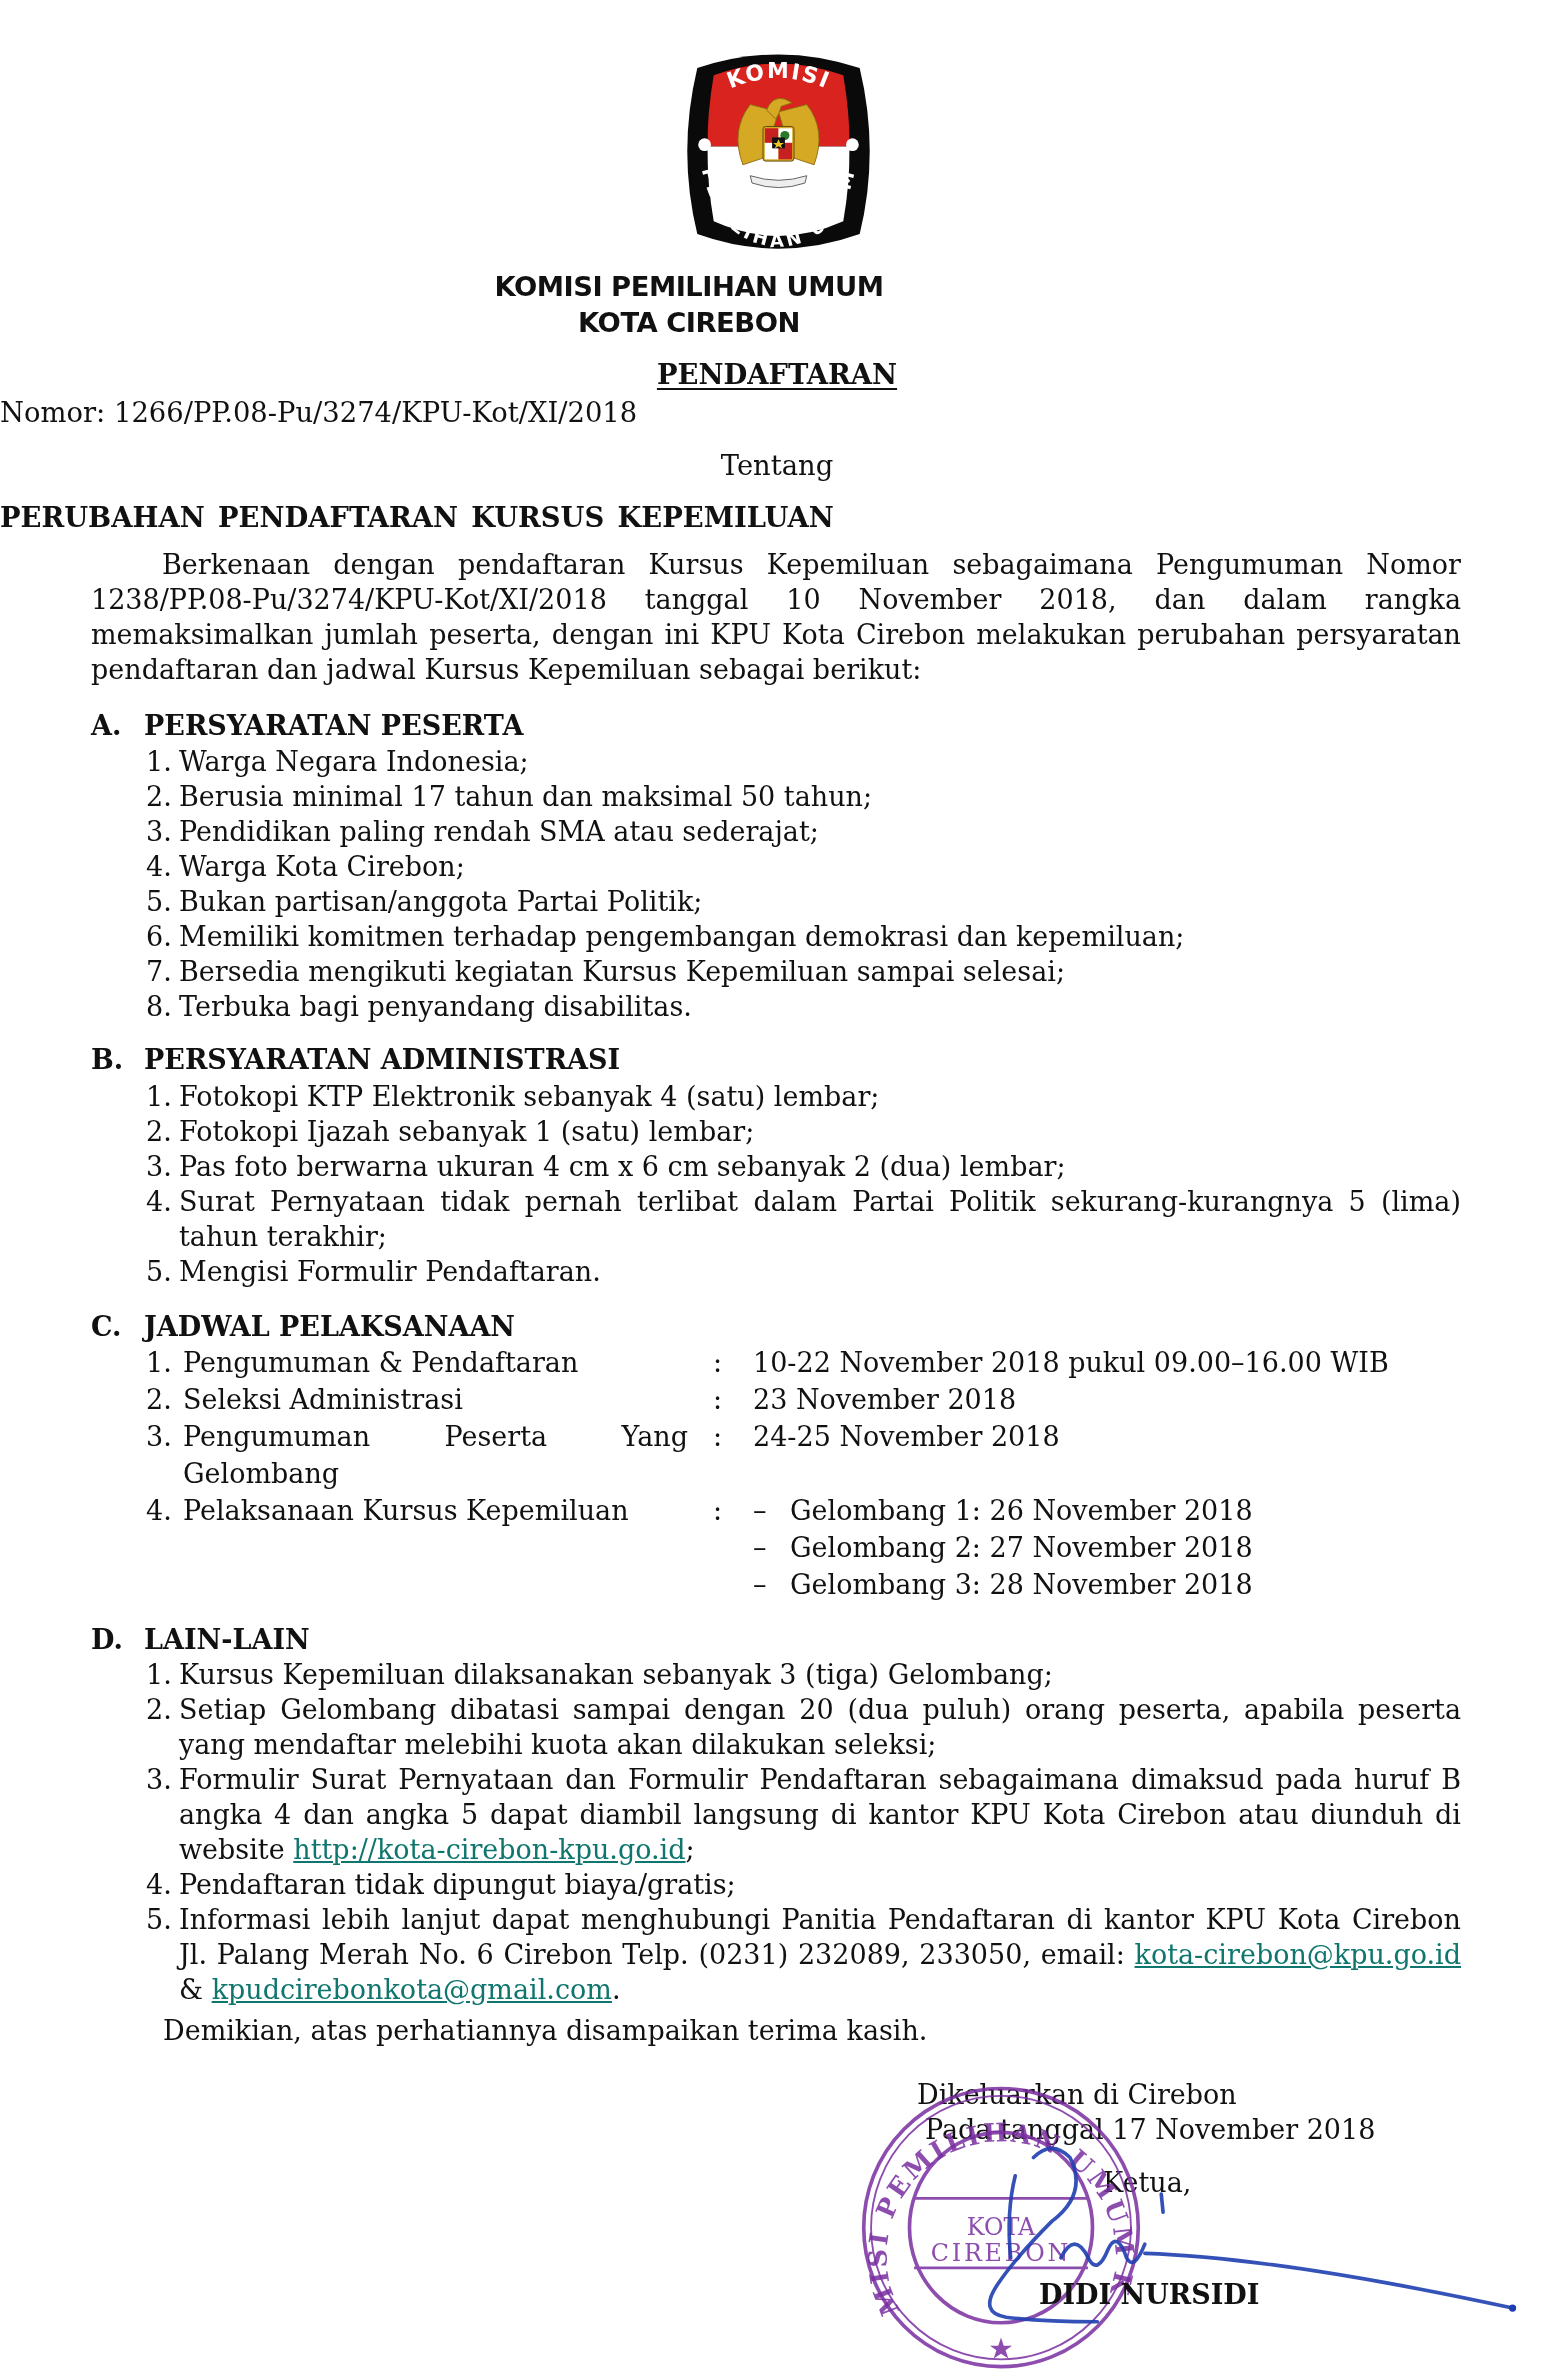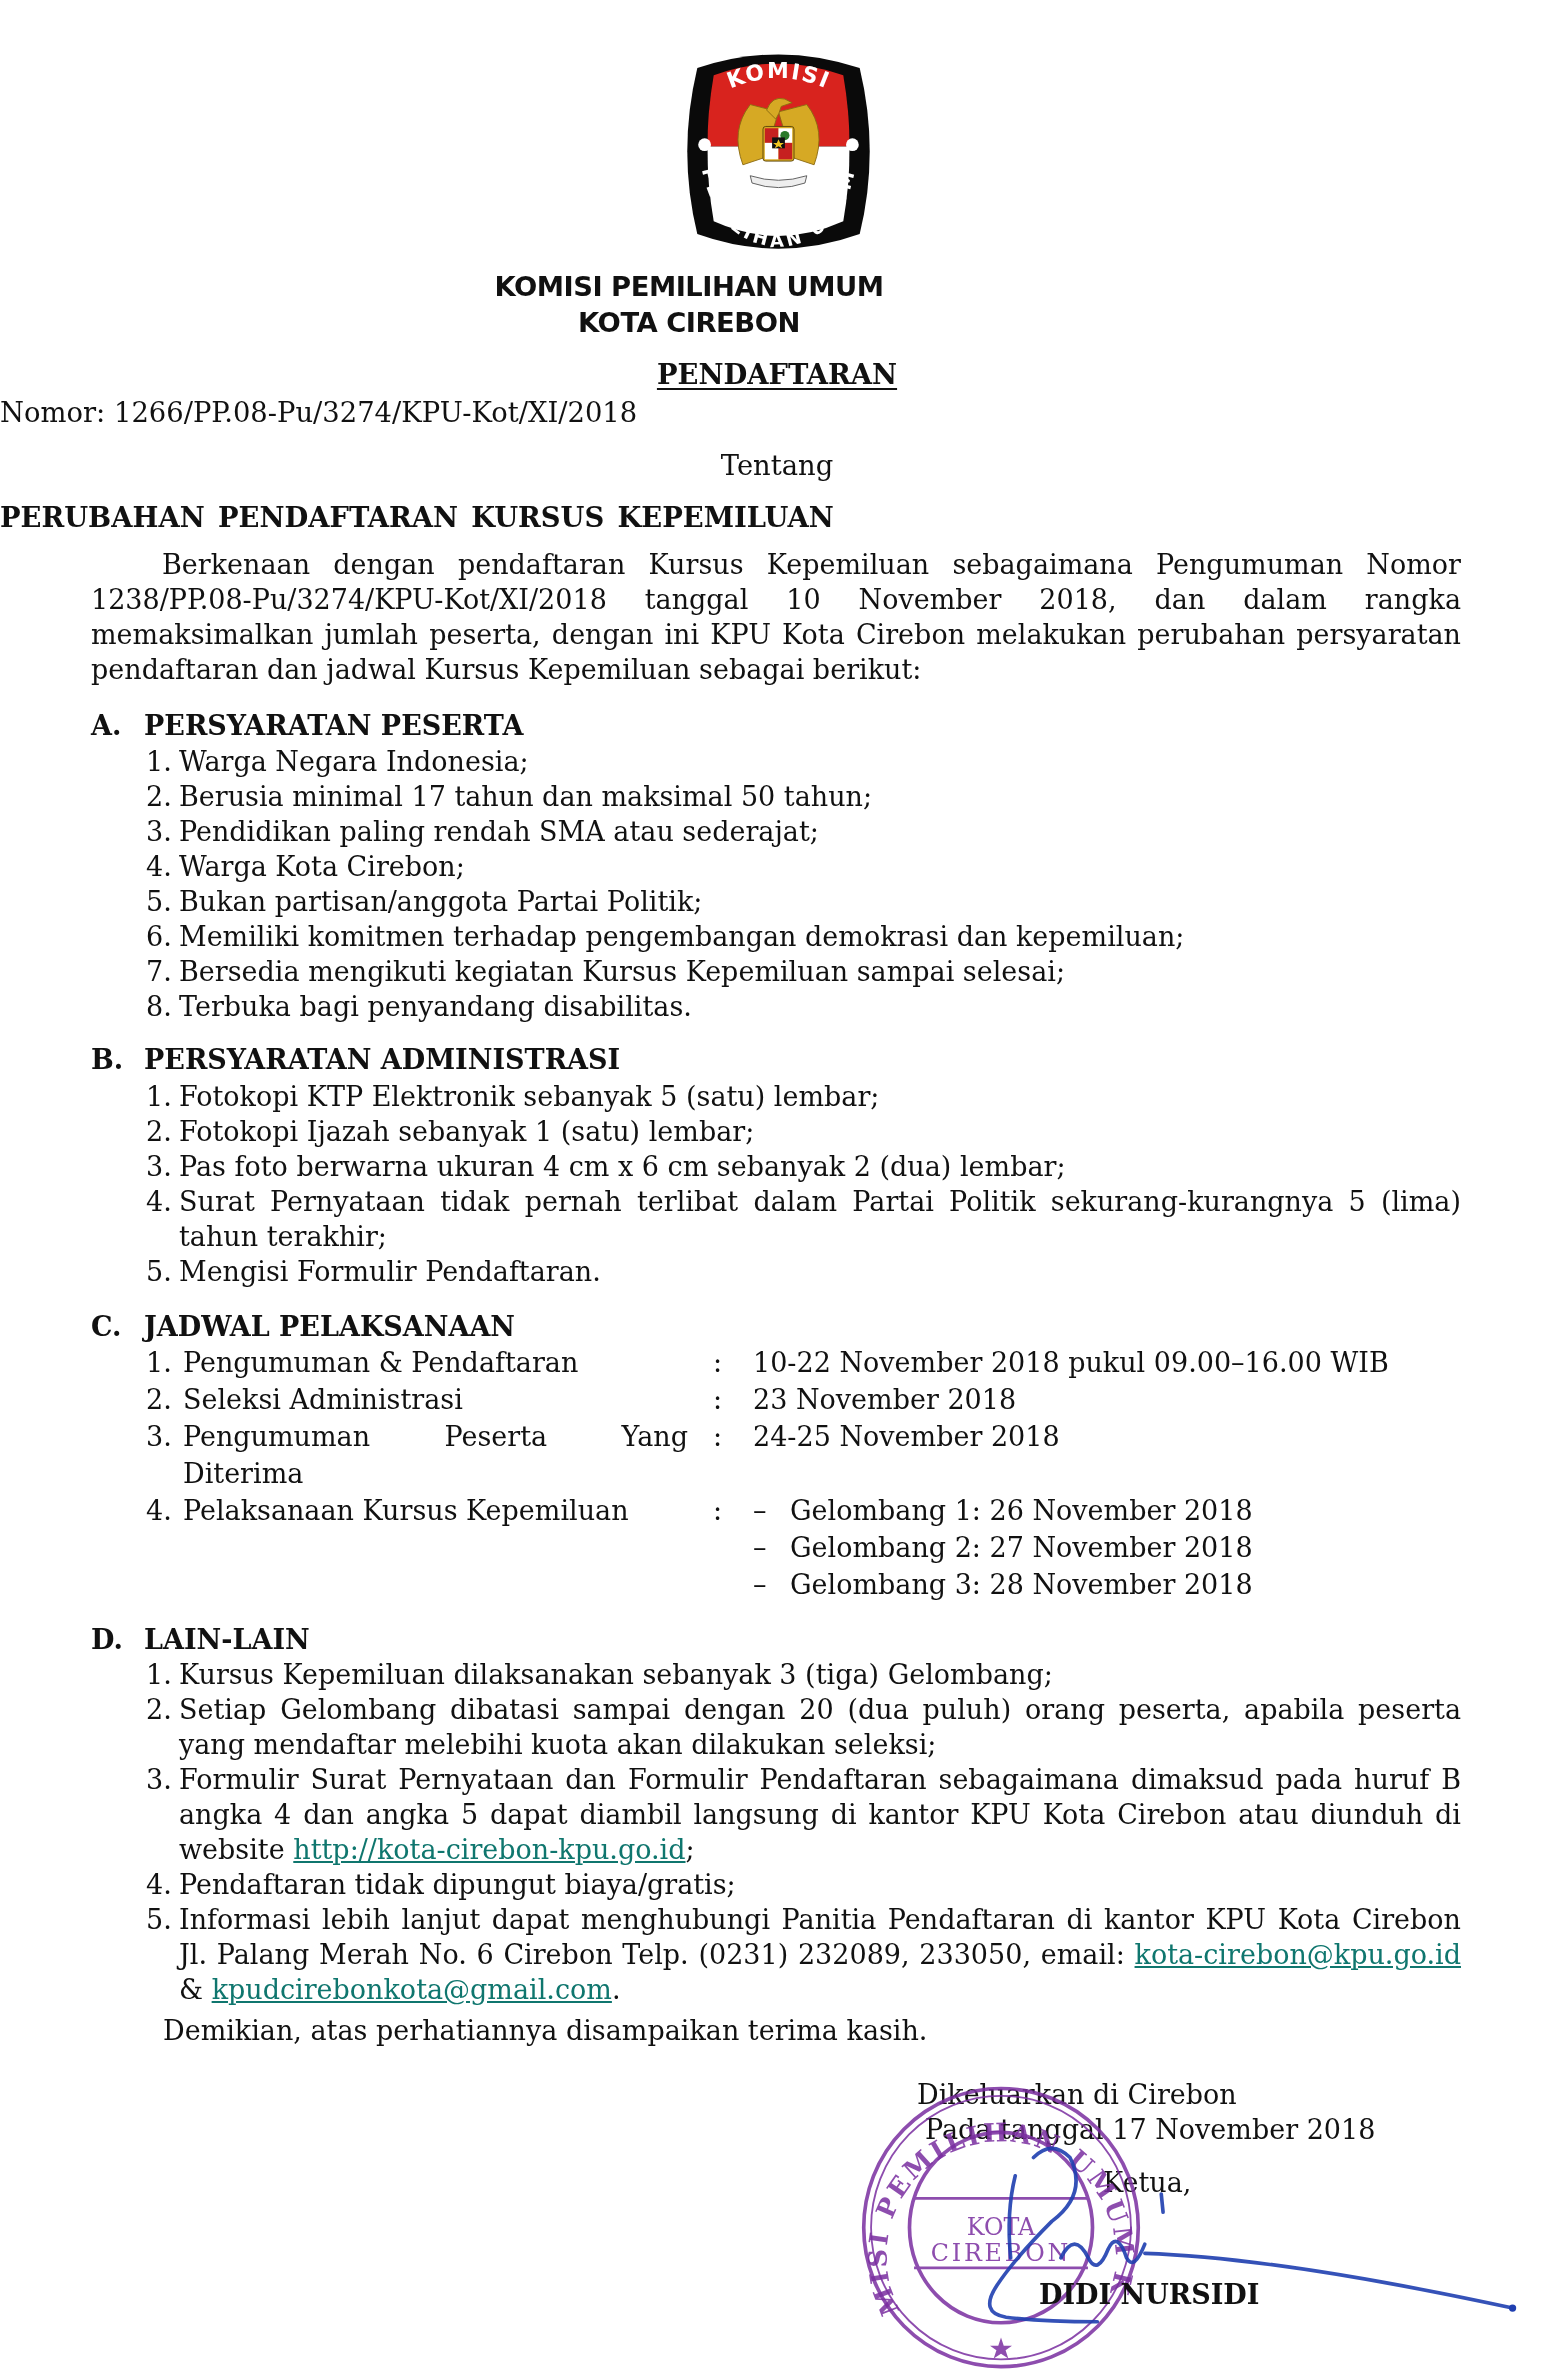--- a/index.html
+++ b/index.html
@@ -117,21 +117,21 @@
     <li><span class="num">5.</span><span>Bukan partisan/anggota Partai Politik;</span></li>
     <li><span class="num">6.</span><span>Memiliki komitmen terhadap pengembangan demokrasi dan kepemiluan;</span></li>
     <li><span class="num">7.</span><span>Bersedia mengikuti kegiatan Kursus Kepemiluan sampai selesai;</span></li>
     <li><span class="num">8.</span><span>Terbuka bagi penyandang disabilitas.</span></li>
   </ul>
 
   <div class="sec-head" style="top:1044px;">
     <span class="letter">B.</span><span>PERSYARATAN ADMINISTRASI</span>
   </div>
   <ul class="list" style="top:1079px;">
-    <li><span class="num">1.</span><span>Fotokopi KTP Elektronik sebanyak 5 (satu) lembar;</span></li>
+    <li><span class="num">1.</span><span>Fotokopi KTP Elektronik sebanyak 4 (satu) lembar;</span></li>
     <li><span class="num">2.</span><span>Fotokopi Ijazah sebanyak 1 (satu) lembar;</span></li>
     <li><span class="num">3.</span><span>Pas foto berwarna ukuran 4 cm x 6 cm sebanyak 2 (dua) lembar;</span></li>
     <li><span class="num">4.</span><span>Surat Pernyataan tidak pernah terlibat dalam Partai Politik sekurang-kurangnya 5 (lima) tahun terakhir;</span></li>
     <li><span class="num">5.</span><span>Mengisi Formulir Pendaftaran.</span></li>
   </ul>
 
   <div class="sec-head" style="top:1311px;">
     <span class="letter">C.</span><span>JADWAL PELAKSANAAN</span>
   </div>
   <div class="sched" style="top:1344px;">
@@ -147,21 +147,21 @@
       <span class="colon">:</span>
       <span class="val">23 November 2018</span>
     </div>
     <div class="srow">
       <span class="num">3.</span>
       <span class="lbl just">Pengumuman Peserta Yang</span>
       <span class="colon">:</span>
       <span class="val">24-25 November 2018</span>
     </div>
     <div class="srow" style="height:37px;">
-      <span class="lbl">Diterima</span>
+      <span class="lbl">Gelombang</span>
     </div>
     <div class="srow">
       <span class="num">4.</span>
       <span class="lbl">Pelaksanaan Kursus Kepemiluan</span>
       <span class="colon">:</span>
       <span class="dash">–</span>
       <span class="gval">Gelombang 1: 26 November 2018</span>
     </div>
     <div class="srow">
       <span class="dash">–</span>

